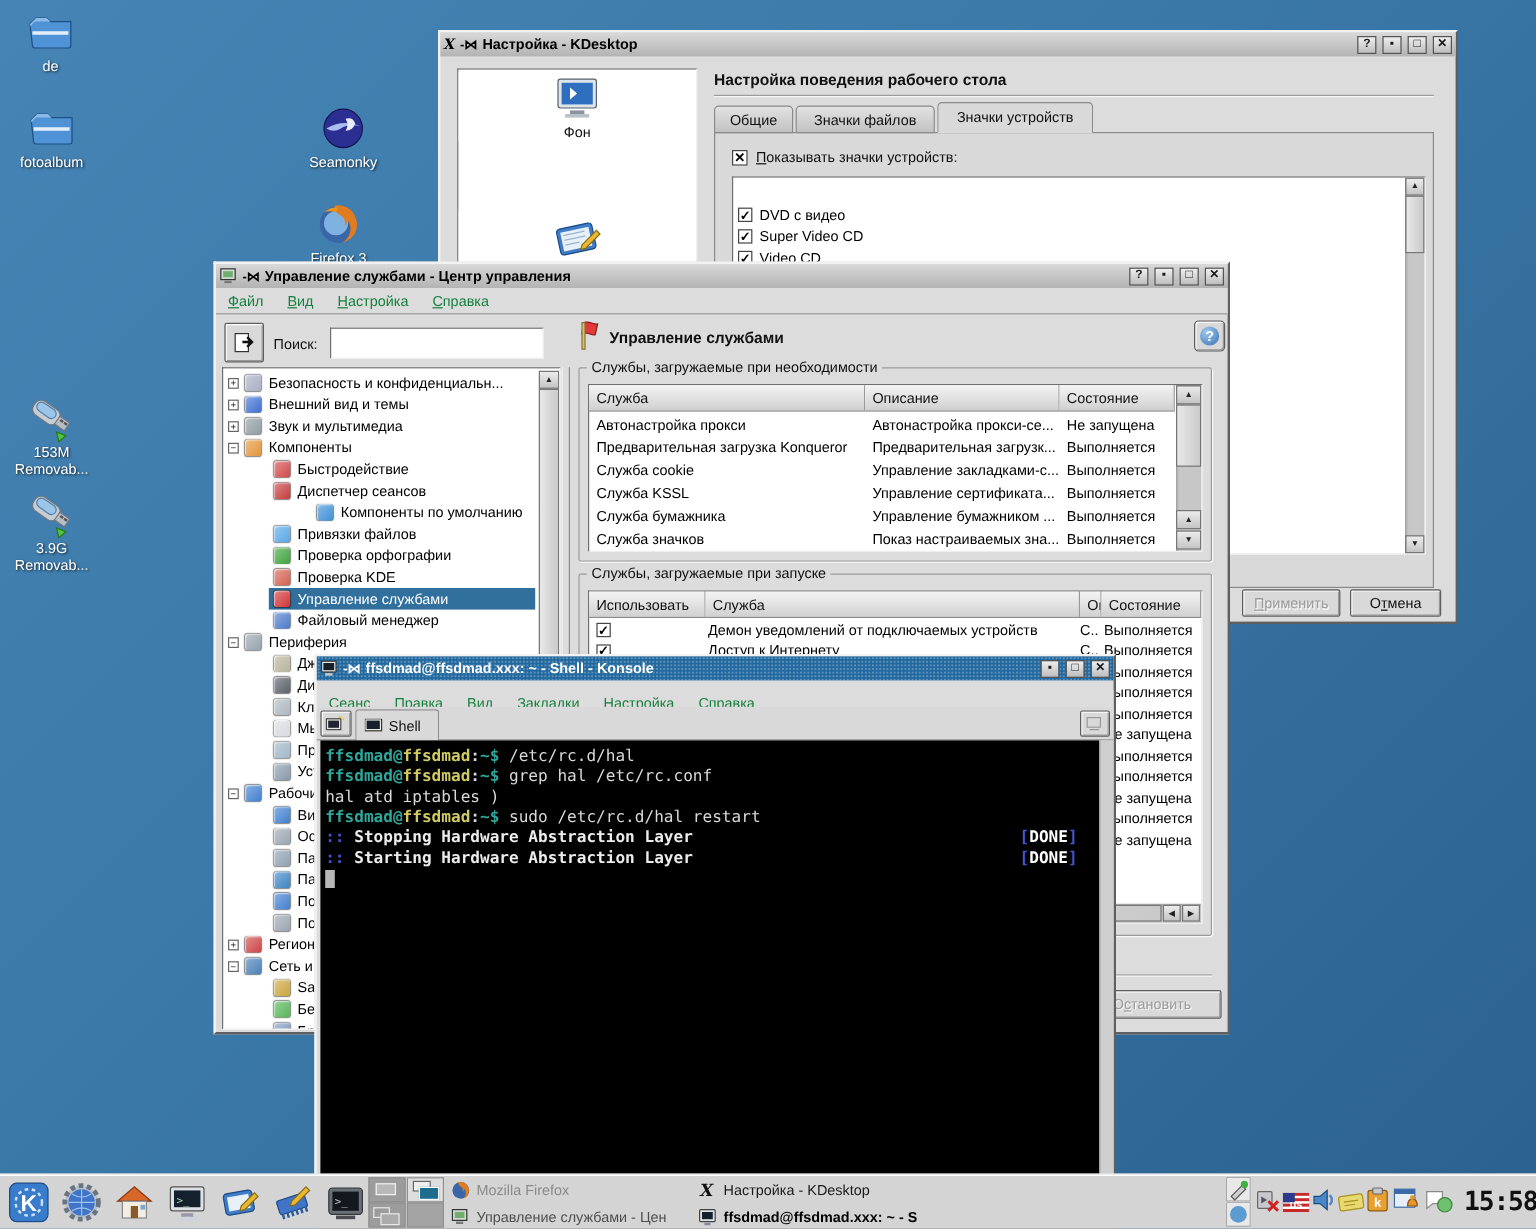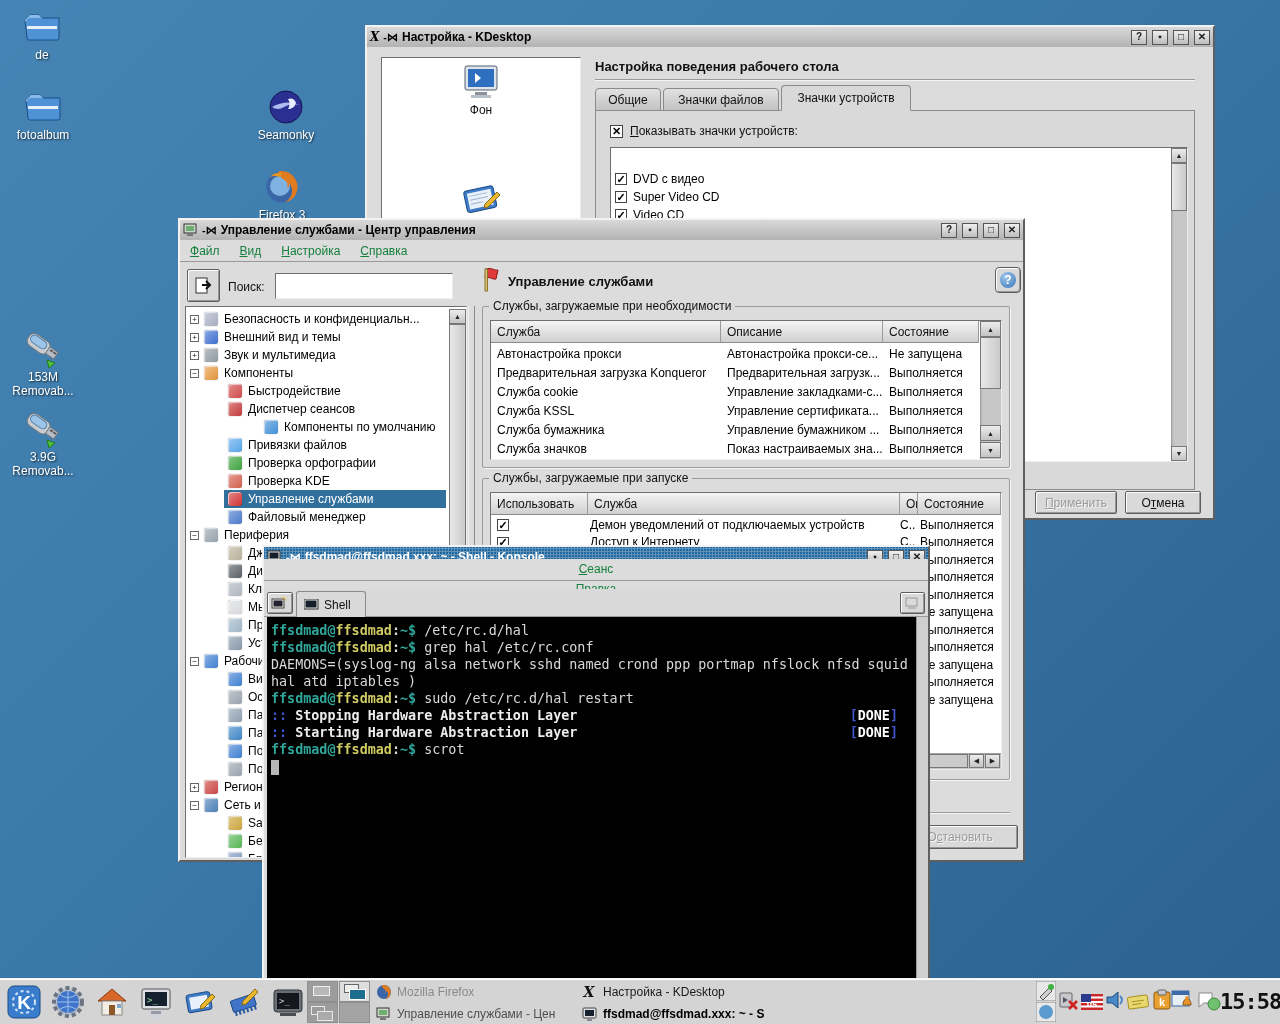--- a/index.html
+++ b/index.html
@@ -88,21 +88,21 @@
   .dicon { position:absolute; text-align:center; color:#fff; text-shadow:1px 1px 2px rgba(0,0,0,.75); }
   .dicon .lbl { margin-top:2px; font-size:12px; }
 
   
   #taskbar { position:absolute; left:0; top:978px; width:1280px; height:46px; background:#d4d4d4;
              border-top:1px solid #f4f4f4; box-shadow:inset 0 1px 0 #fff; z-index:50; }
   .launcher { position:absolute; top:4px; width:38px; height:38px; display:flex; align-items:center; justify-content:center; }
   .task-btn { position:absolute; height:22px; display:flex; align-items:center; gap:5px; padding:0 4px;
               overflow:hidden; white-space:nowrap; }
   .pager-cell { position:absolute; border:1px solid #8f8f8f; }
-  .tray-ico { position:absolute; width:34px; height:22px; display:flex; align-items:center; justify-content:flex-end; }
+  .tray-ico { position:absolute; width:34px; height:22px; display:flex; align-items:center; justify-content:flex-start; }
   #clock { position:absolute; font-family:"DejaVu Sans Mono", monospace; font-weight:bold;
            font-size:22px; letter-spacing:-1px; color:#111; }
 
   .hline { position:absolute; height:2px; border-top:1px solid #9a9a9a; border-bottom:1px solid #f4f4f4; }
   .vsplit { position:absolute; width:7px; background:#dcdcdc; border-left:1px solid #f0f0f0; border-right:1px solid #8a8a8a; }
 </style>
 </head>
 <body>
 
 <div id="desktop-icons">
@@ -577,21 +577,21 @@
         <rect x="2.5" y="2.5" width="9" height="6" fill="#16202c"></rect>
         <rect x="4" y="11" width="6" height="2" fill="#ccc"></rect>
       </svg>
     <span class="pin-glyph">-⋈</span>
     <span class="tb-title">ffsdmad@ffsdmad.xxx: ~ - Shell - Konsole</span>
     <span class="tb-spacer"></span>
     <span class="tb-btn">▪</span>
     <span class="tb-btn">□</span>
     <span class="tb-btn">✕</span>
   </div>
-  <div class="menubar" id="kon-menubar" style="top:12px;flex-direction:column;">
+  <div class="menubar" id="kon-menubar" style="top:28px;">
       <span class="menu-item"><u>С</u>еанс</span>
       <span class="menu-item"><u>П</u>равка</span>
       <span class="menu-item"><u>В</u>ид</span>
       <span class="menu-item"><u>З</u>акладки</span>
       <span class="menu-item"><u>Н</u>астройка</span>
       <span class="menu-item"><u>С</u>правка</span>
     </div>
 
   <div style="position:absolute; left:0; top:42px; width:664px; height:28px; background:#d9d9d9; border-bottom:1px solid #9a9a9a;">
     <div class="k-btn" style="position:absolute; left:3px; top:3px; width:26px; height:22px;">
@@ -612,26 +612,24 @@
       <svg width="16" height="14">
           <rect x="1" y="2" width="11" height="8" fill="none" stroke="#999"></rect>
           <path d="M3 12 h8" stroke="#999"></path>
         </svg>
     </div>
   </div>
 
   <div class="term" id="terminal" style="left:3px; top:70px; width:649px; height:405px;">
       <div class="tline" style="height: 17px;"><span class="t-user">ffsdmad@</span><span class="t-host">ffsdmad</span><span class="t-col">:</span><span class="t-path">~$</span><span> /etc/rc.d/hal</span></div>
       <div class="tline" style="height: 17px;"><span class="t-user">ffsdmad@</span><span class="t-host">ffsdmad</span><span class="t-col">:</span><span class="t-path">~$</span><span> grep hal /etc/rc.conf</span></div>
-      <div class="tline" style="height: 17px;"><span>DAEMONS=(syslog-ng alsa network sshd named crond ppp portmap nfslock nfsd squid</span></div>
       <div class="tline" style="height: 17px;"><span>hal atd iptables )</span></div>
       <div class="tline" style="height: 17px;"><span class="t-user">ffsdmad@</span><span class="t-host">ffsdmad</span><span class="t-col">:</span><span class="t-path">~$</span><span> sudo /etc/rc.d/hal restart</span></div>
       <div class="tline" style="height: 17px;"><span class="t-blue">:: </span><span class="t-bold">Stopping Hardware Abstraction Layer</span><span class="t-right"><span class="t-blue">[</span><span class="t-done">DONE</span><span class="t-blue">]</span></span></div>
       <div class="tline" style="height: 17px;"><span class="t-blue">:: </span><span class="t-bold">Starting Hardware Abstraction Layer</span><span class="t-right"><span class="t-blue">[</span><span class="t-done">DONE</span><span class="t-blue">]</span></span></div>
-      <div class="tline" style="height: 17px;"><span class="t-user">ffsdmad@</span><span class="t-host">ffsdmad</span><span class="t-col">:</span><span class="t-path">~$</span><span> scrot</span></div>
       <div class="tline" style="height: 17px;"><span class="t-cursor"></span></div>
     </div>
   <div class="sb-track" style="left:652px; top:70px; width:12px; height:405px; background:#cfcfcf; box-shadow:none; border-left:1px solid #9a9a9a;"></div>
 </div>
 
 <div id="taskbar">
     <div class="launcher" style="left: 5px;">
       <svg width="34" height="34">
         <rect x="1" y="1" width="32" height="32" rx="6" fill="#3a7ccc" stroke="#1a4a88"></rect>
         <circle cx="17" cy="17" r="11" fill="none" stroke="#cfe2f6" stroke-width="2" stroke-dasharray="3 3"></circle>

